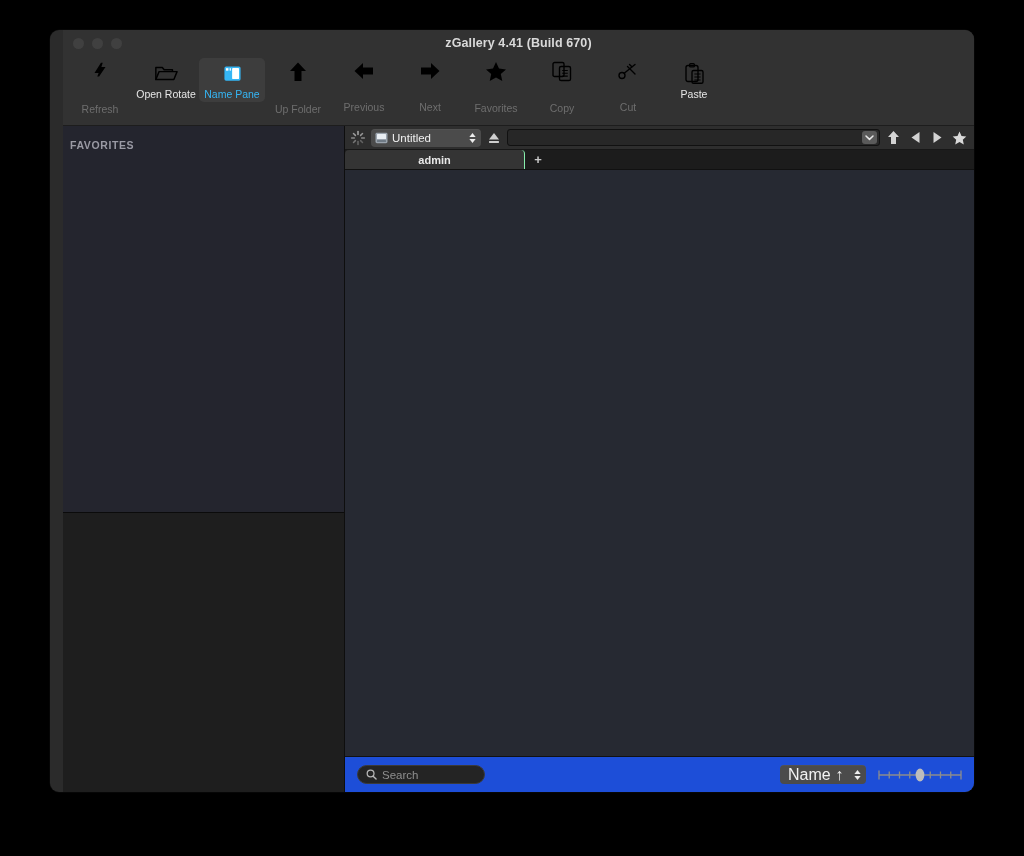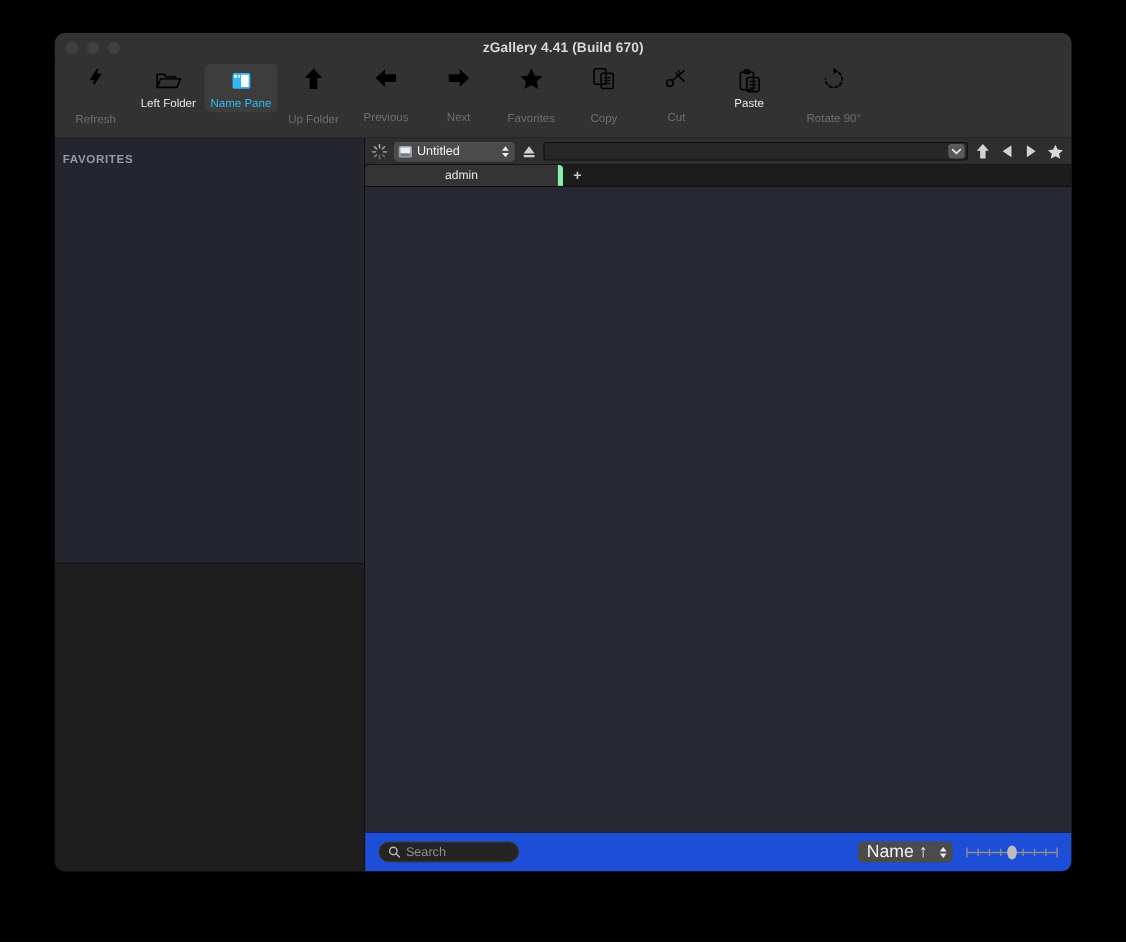--- a/index.html
+++ b/index.html
@@ -11,20 +11,21 @@
   }
 
   .window {
     position: absolute;
     left: 50px; top: 30px;
     width: 924px; height: 762px;
     background: #2b2b2b;
     border-radius: 9px;
     overflow: hidden;
     box-shadow: 0 0 0 0.5px #0c0c0c;
+    padding-left: 13px;
   }
 
   
   .titlebar {
     position: relative;
     height: 26px;
     background: #323232;
     border-bottom: 0px solid #262626;
   }
   .traffic {
@@ -190,23 +191,23 @@
     border-bottom: 1px solid #111;
   }
   .tab {
     flex: 0 0 180px;
     background: #343434;
     border-radius: 4px 4px 0 0;
     display: flex;
     align-items: center;
     justify-content: center;
     font-size: 11px;
-    font-weight: normal;
+    font-weight: bold;
     color: #e8e8e8;
-    border-right: 5px solid #86efac;
+    border-right: 1px solid #86efac;
   }
   .tab-add {
     flex: 0 0 26px;
     display: flex;
     align-items: center;
     justify-content: center;
     color: #c9c9c9;
     font-size: 13px;
     font-weight: bold;
   }
@@ -282,21 +283,21 @@
       <span class="tb-lbl">Refresh</span>
     </div>
 
     <div class="tb-item enabled">
       <span class="tb-ico">
         <svg width="24" height="20" viewBox="0 0 26 20">
           <path d="M2 17 L2 4 L9 4 L11 6.5 L20 6.5 L20 8" fill="none" stroke="currentColor" stroke-width="1.6" stroke-linejoin="round" stroke-linecap="round"></path>
           <path d="M2 17 L5.5 8.5 L25 8.5 L21.5 17 Z" fill="none" stroke="currentColor" stroke-width="1.6" stroke-linejoin="round"></path>
         </svg>
       </span>
-      <span class="tb-lbl">Left Folder</span>
+      <span class="tb-lbl">Open Rotate</span>
     </div>
 
     <div class="tb-item active">
       <span class="tb-ico">
         <svg width="19" height="19" viewBox="0 0 20 20">
           <rect x="1.5" y="2.5" width="17" height="15" rx="1.8" fill="#35b6f5"></rect>
           <rect x="9.6" y="4.1" width="7.3" height="11.8" rx="1" fill="#ffffff"></rect>
           <rect x="3.1" y="4.4" width="2.6" height="2.6" fill="#ffffff"></rect>
           <rect x="7.0" y="4.4" width="1.3" height="2.6" fill="#ffffff"></rect>
         </svg>
@@ -373,29 +374,20 @@
           <rect x="7" y="7.5" width="11" height="12.8" rx="1.6" fill="none" stroke="currentColor" stroke-width="1.4"></rect>
           <line x1="9.4" y1="11" x2="15.6" y2="11" stroke="currentColor" stroke-width="1.1"></line>
           <line x1="9.4" y1="14" x2="15.6" y2="14" stroke="currentColor" stroke-width="1.1"></line>
           <line x1="9.4" y1="17" x2="15.6" y2="17" stroke="currentColor" stroke-width="1.1"></line>
         </svg>
       </span>
       <span class="tb-lbl">Paste</span>
     </div>
 
 
-    <div class="tb-item wide disabled">
-      <span class="tb-ico">
-        <svg width="22" height="21" viewBox="0 0 22 21">
-          <path d="M11 3.5 A7.5 7.5 0 1 1 3.5 11" fill="none" stroke="currentColor" stroke-width="1.6" stroke-dasharray="2.6 2.4" stroke-linecap="round"></path>
-          <path d="M11 0.6 L11 6.6 L14.6 3.6 Z" fill="currentColor" stroke="none"></path>
-        </svg>
-      </span>
-      <span class="tb-lbl">Rotate 90°</span>
-    </div>
 
 
     <div class="tb-spacer"></div>
 
   </div>
 
   <div class="body">
 
     <div class="leftpane">
       <div class="fav-section">

